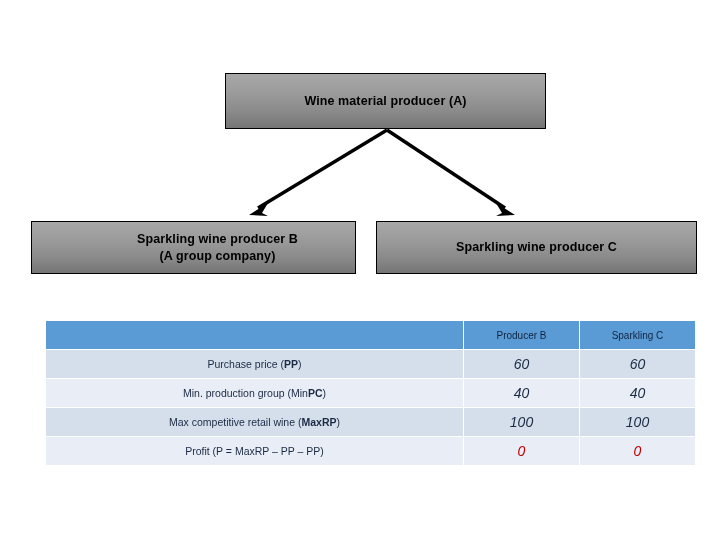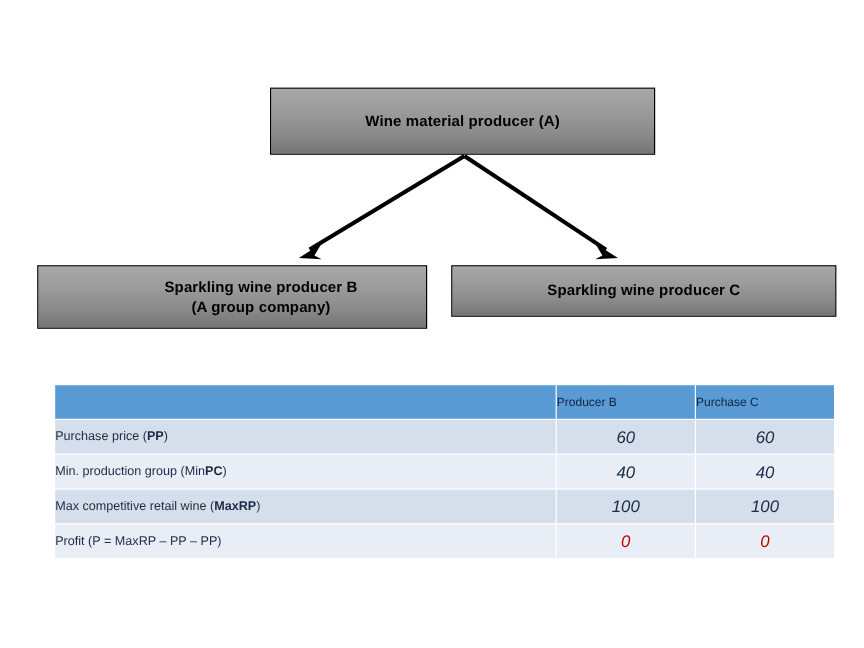--- a/index.html
+++ b/index.html
@@ -46,21 +46,21 @@
     left: 31px;
     top: 221px;
     width: 325px;
     height: 53px;
     padding-left: 48px;
   }
   #box-c {
     left: 376px;
     top: 221px;
     width: 321px;
-    height: 43px;
+    height: 53px;
   }
   .proc-label {
     display: block;
     white-space: pre-line;
   }
 
   
   #arrows {
     position: absolute;
     left: 0;
@@ -86,20 +86,21 @@
   #comparison-table col.c-b { width: 115px; }
   #comparison-table col.c-c { width: 115px; }
 
   #comparison-table th,
   #comparison-table td {
     padding: 0;
     margin: 0;
     height: 28px;
     vertical-align: middle;
     font-weight: normal;
+    text-align: center;
   }
   thead th {
     background: #5b9bd5;
     color: #10243f;
     font-weight: bold;
     font-size: 10px;
     text-align: left;
     padding-left: 9px;
     height: 27px;
   }
@@ -160,21 +161,21 @@
   <table id="comparison-table">
     <colgroup>
       <col class="c-label">
       <col class="c-b">
       <col class="c-c">
     </colgroup>
     <thead>
       <tr>
         <th class="blank-head"></th>
         <th>Producer B</th>
-        <th>Purchase C</th>
+        <th>Sparkling C</th>
       </tr>
     </thead>
     <tbody>
       <tr class="row-odd">
         <td class="cell-label">
           <span>Purchase price (</span><span class="bold-token">PP</span><span>)</span>
         </td>
         <td class="cell-value">60</td>
         <td class="cell-value">60</td>
       </tr>

